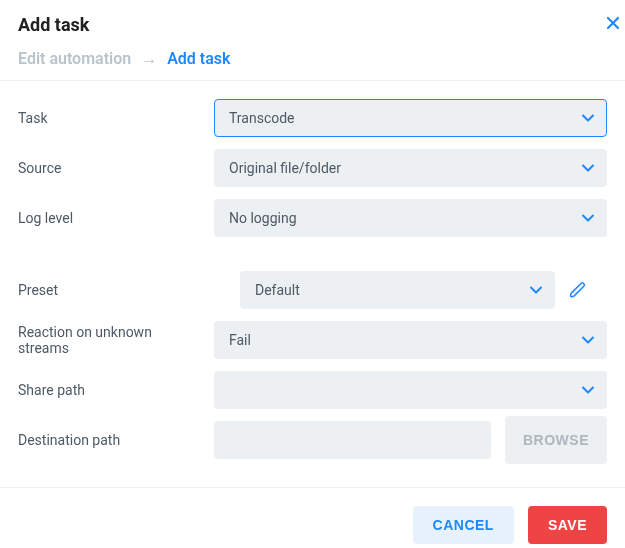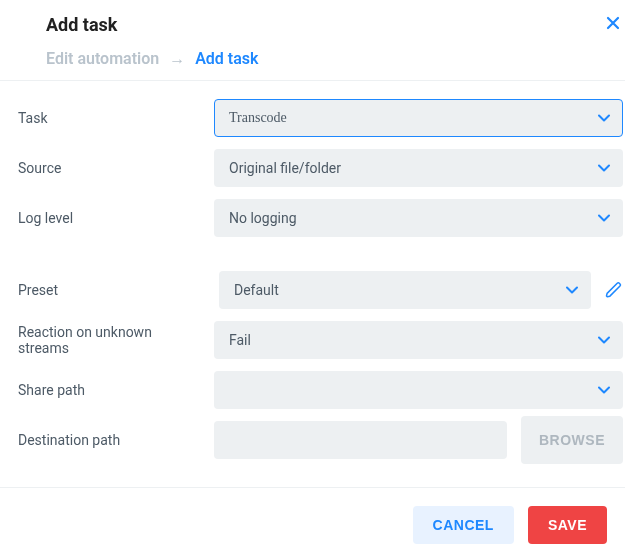--- a/index.html
+++ b/index.html
@@ -8,21 +8,20 @@
       width: 625px;
       height: 548px;
       background: #fff;
       color: #212121;
       font-size: 14px;
       display: flex;
       flex-direction: column;
     }
     .header {
       padding: 14px 4px 12px 18px;
-      margin-left: 28px;
     }
     .title-row {
       display: flex;
       justify-content: space-between;
       align-items: center;
     }
     .title {
       font-size: 18px;
       font-weight: 700;
       color: #212121;
@@ -48,21 +47,21 @@
     }
     .breadcrumb .current {
       color: #1e88ff;
     }
     .divider {
       height: 1px;
       background: #edf0f2;
       width: 100%;
     }
     .form {
-      padding: 12px 2px 14px 18px;
+      padding: 12px 18px 14px 18px;
       flex: 1;
     }
     .row {
       display: flex;
       align-items: center;
       min-height: 50px;
     }
     .row.gap-top { margin-top: 22px; gap: 26px; }
     .label {
       width: 196px;
@@ -85,32 +84,31 @@
       padding: 0 34px 0 14px;
       color: #4d5a66;
       font-size: 14px;
       cursor: pointer;
       display: flex;
       align-items: center;
       flex: 1;
     }
     .select.active {
       border: 1px solid #1e88ff;
-      font-family: Liberation Serif, serif;
     }
     .chevron {
       position: absolute;
       right: 12px;
       top: 50%;
       transform: translateY(-50%);
       color: #1e88ff;
       pointer-events: none;
     }
     .chevron svg { display: block; }
-    .preset-select { width: 372px; flex: none; }
+    .preset-select { width: 315px; flex: none; }
     .pencil-icon {
       color: #1e88ff;
       cursor: pointer;
       display: flex;
       align-items: center;
     }
     .text-input {
       background: #edf0f2;
       border: none;
       border-radius: 4px;

